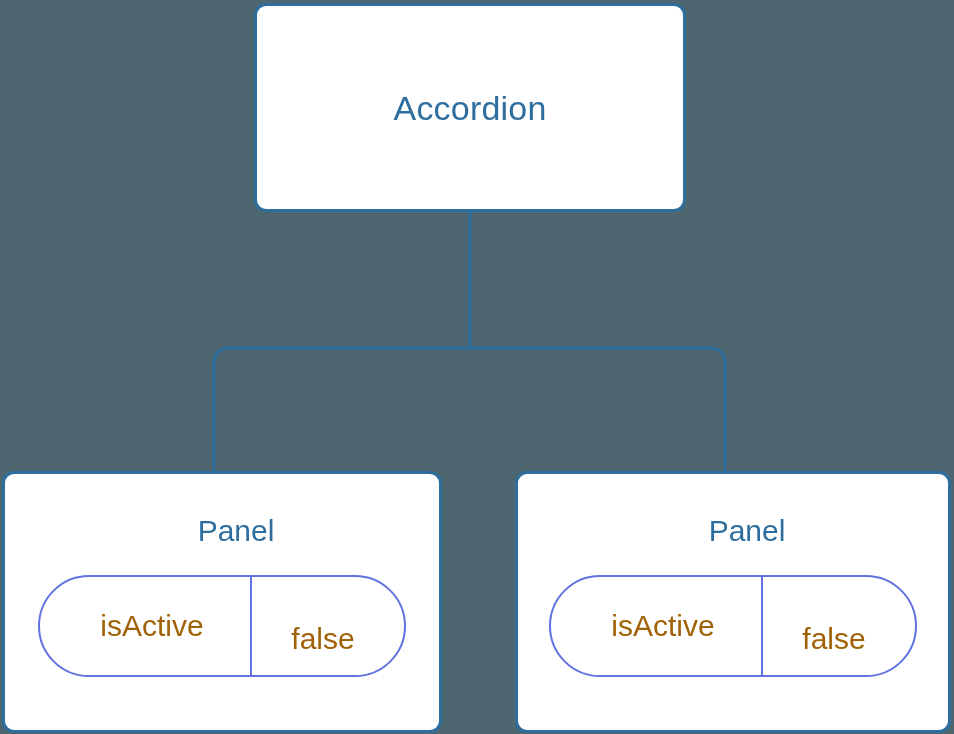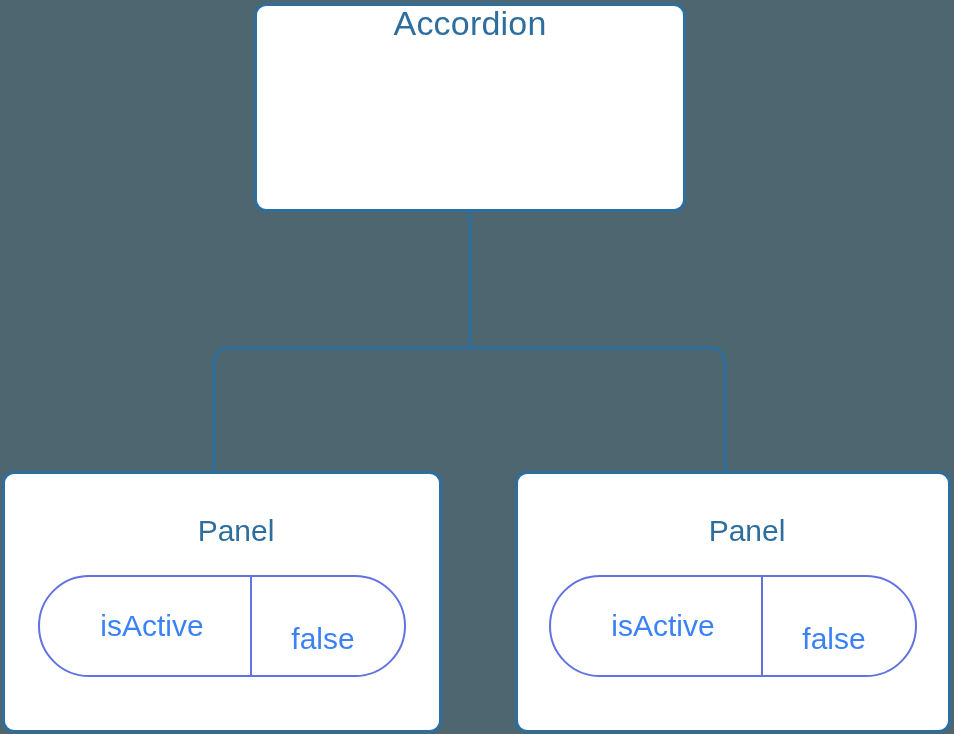--- a/index.html
+++ b/index.html
@@ -42,20 +42,21 @@
     flex-direction: column;
     align-items: center;
   }
 
   
   #node-accordion {
     left: 254px;
     top: 3px;
     width: 432px;
     height: 209px;
+    justify-content: center;
   }
   .node-title-root {
     font-size: 34px;
     color: #2e6e9e;
     letter-spacing: 0.2px;
     line-height: 1;
   }
 
   
   .node-leaf {
@@ -86,21 +87,21 @@
   }
   #node-panel-0 .prop-pill { width: 368px; }
   #node-panel-1 .prop-pill { width: 368px; }
 
   .prop-key,
   .prop-val {
     display: flex;
     align-items: center;
     justify-content: center;
     font-size: 30px;
-    color: #3b82f6;
+    color: #a16207;
     line-height: 1;
     box-sizing: border-box;
   }
   .prop-key {
     width: 212px;
     border-right: 2px solid #6272e0;
     padding-left: 14px;
   }
   .prop-val {
     width: 152px;

